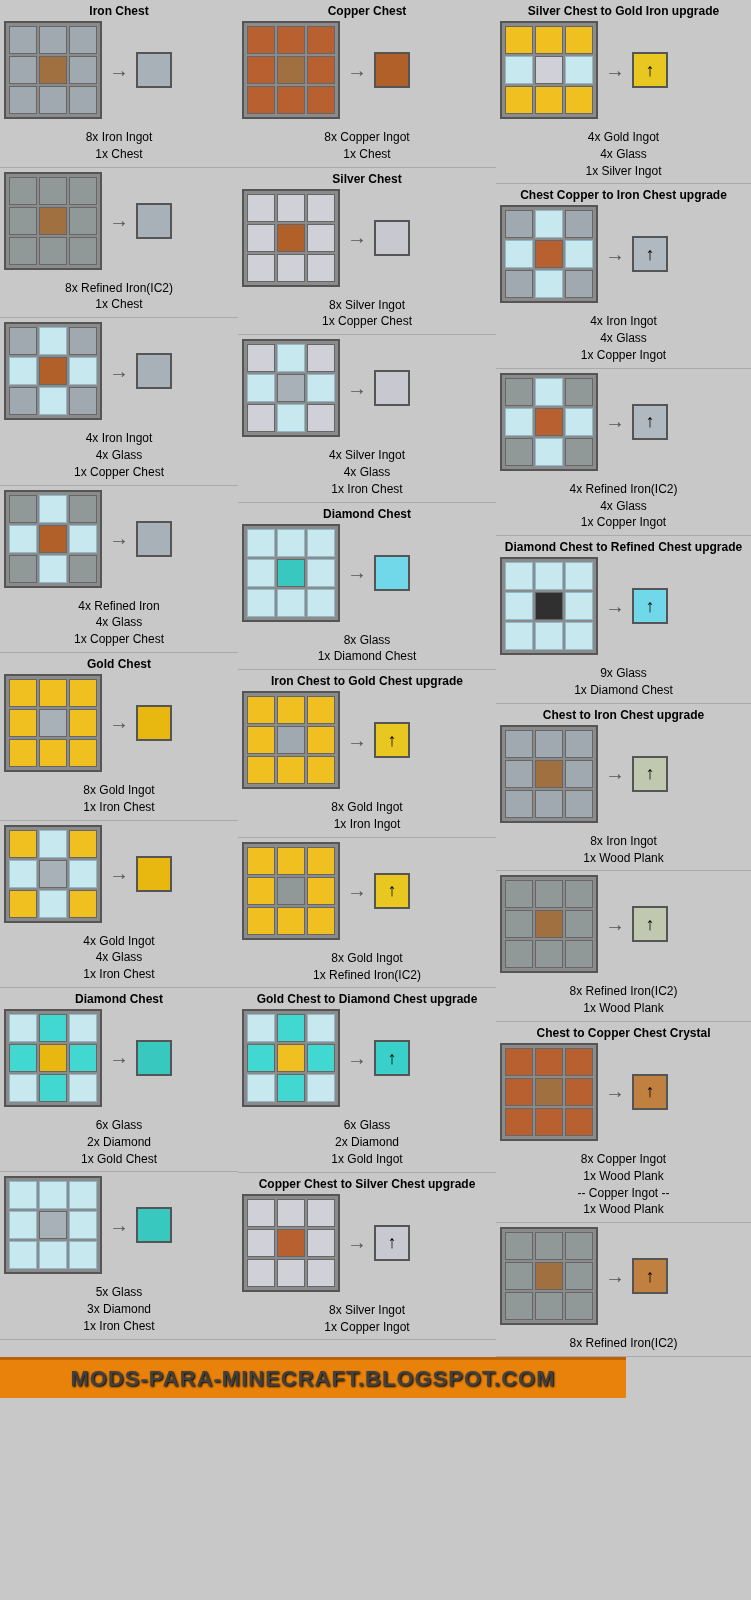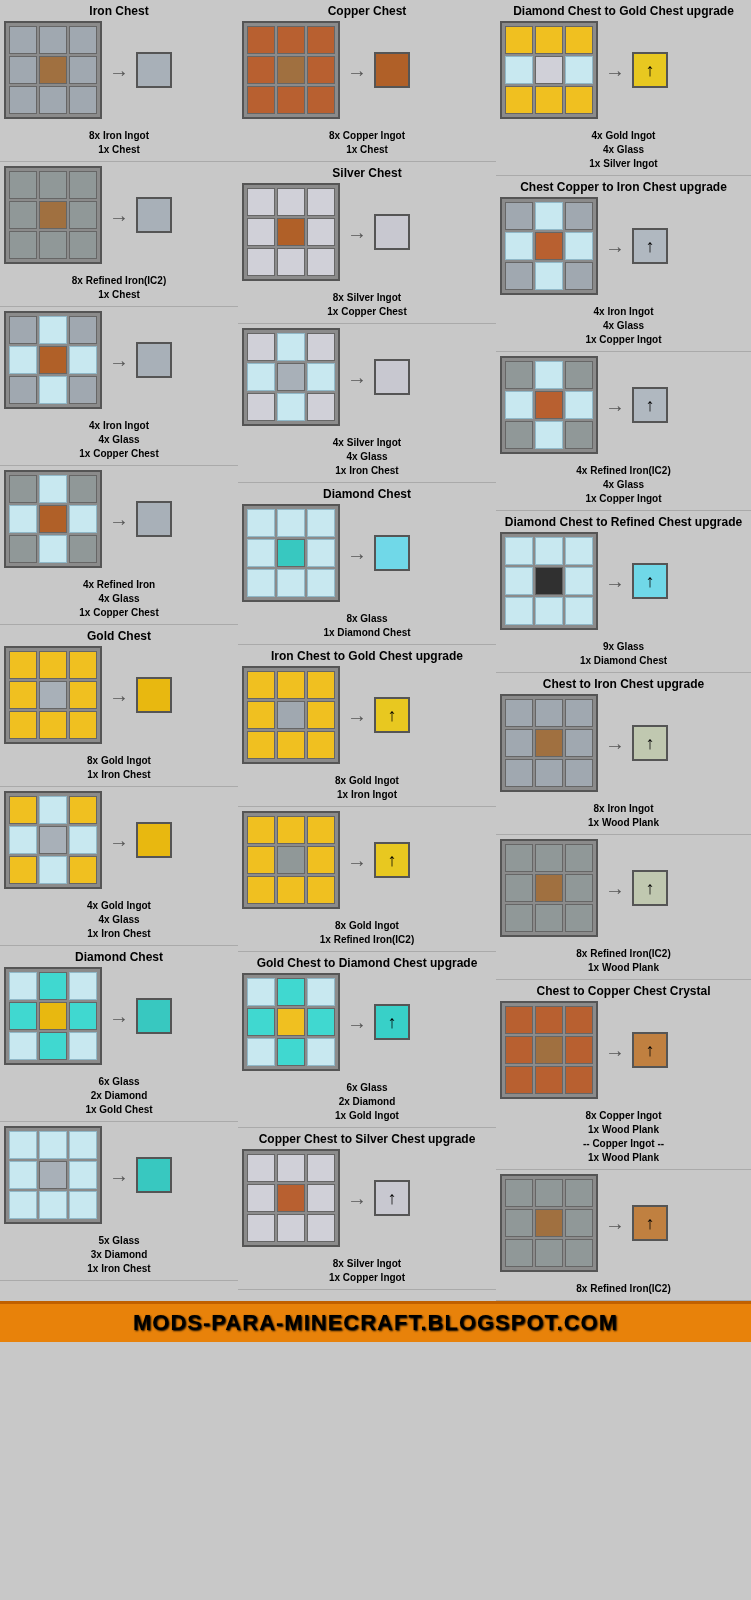--- a/index.html
+++ b/index.html
@@ -67,24 +67,23 @@
     .result-cell {
       width: 36px;
       height: 36px;
       background: #9b9b9b;
       border: 2px solid #555;
       display: flex;
       align-items: center;
       justify-content: center;
     }
     .ingredients {
-      font-size: 10px;
+      font-size: 12px;
       line-height: 1.4;
       margin-top: 10px;
-      font-weight: bold;
     }
 
     
     .item-iron { background: #a0a8b0; }
     .item-gold { background: #f0c020; }
     .item-copper { background: #b86030; }
     .item-silver { background: #d0d0d8; }
     .item-glass { background: #c8e8f0; border: 1px solid #90b8c8; }
     .item-diamond { background: #40d8d0; }
     .item-refined { background: #909898; }
@@ -93,26 +92,26 @@
     .item-chest-gold { background: #e8b810; }
     .item-chest-silver { background: #c8c8d0; }
     .item-chest-copper { background: #b06028; }
     .item-chest-diamond { background: #38c8c0; }
     .item-chest-crystal { background: #70d8e8; }
     .item-dark { background: #303030; }
 
     
     .footer {
       background: #e8820a;
-      width: 751px;
+      width: 626px;
       text-align: center;
       padding: 6px 8px;
       font-size: 22px;
       font-weight: bold;
-      color: #000000;
+      color: #404040;
       letter-spacing: 1px;
       text-shadow: 1px 1px 2px #000;
       border-top: 3px solid #c06000;
     }
   </style>
 </head>
 <body>
 
 <div class="main-content">
 
@@ -442,21 +441,21 @@
         </div>
       </div>
       <div class="ingredients">8x Silver Ingot<br>1x Copper Ingot</div>
     </div>
 
   </div>
 
   <div class="column col3">
 
     <div class="recipe-block">
-      <div class="recipe-title">Diamond Chest to Gold Chest upgrade</div>
+      <div class="recipe-title">Silver Chest to Gold Iron upgrade</div>
       <div class="recipe-row">
         <div class="crafting-grid">
           <div class="grid-cell item-gold"></div>
           <div class="grid-cell item-gold"></div>
           <div class="grid-cell item-gold"></div>
           <div class="grid-cell item-glass"></div>
           <div class="grid-cell item-silver"></div>
           <div class="grid-cell item-glass"></div>
           <div class="grid-cell item-gold"></div>
           <div class="grid-cell item-gold"></div>

